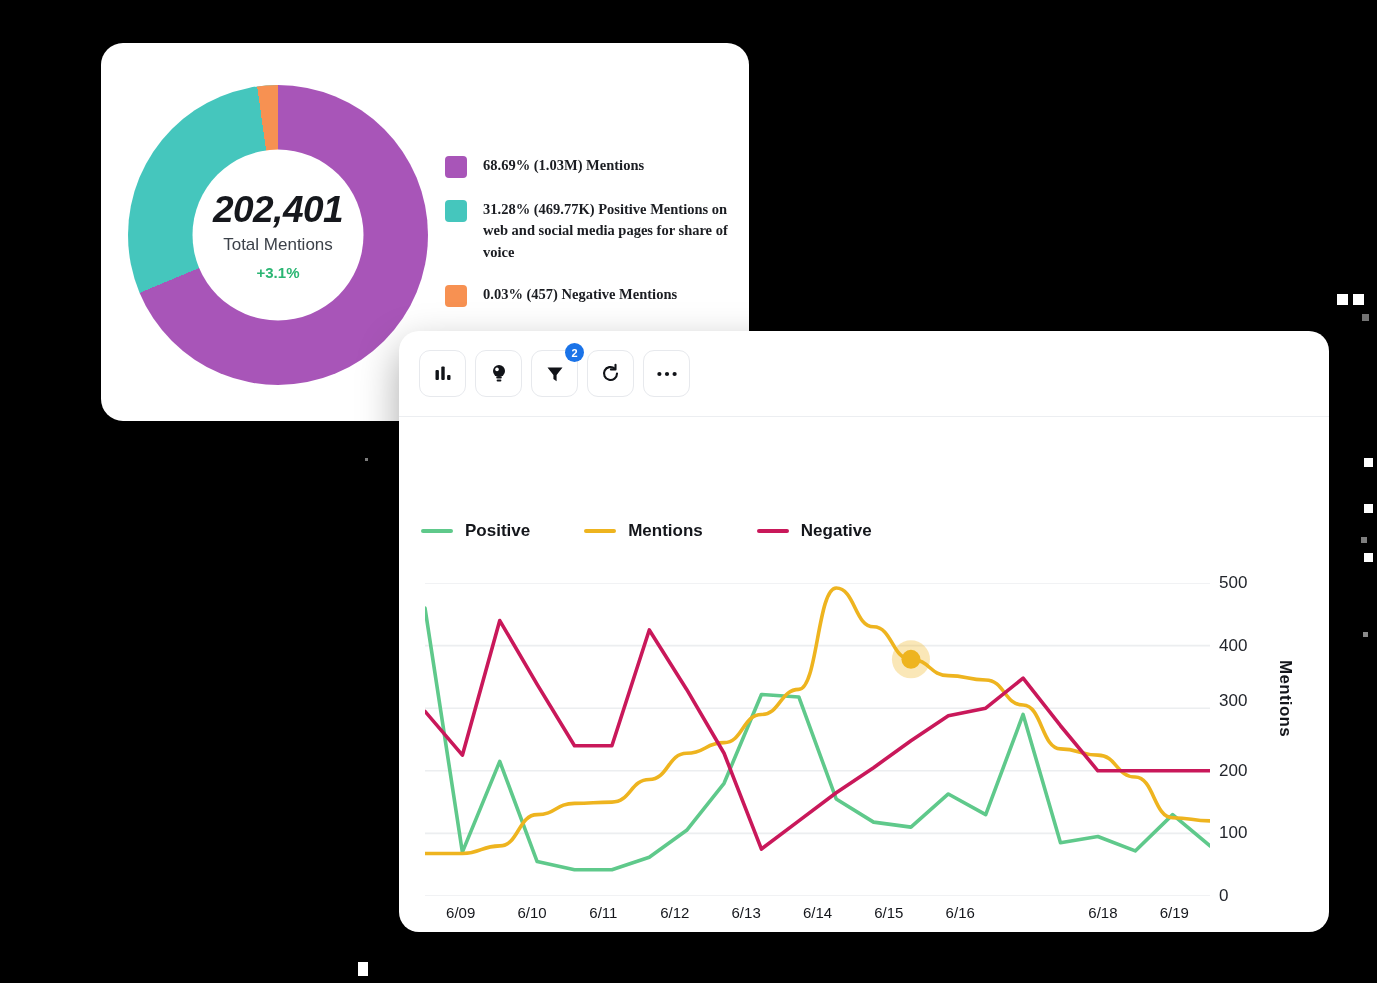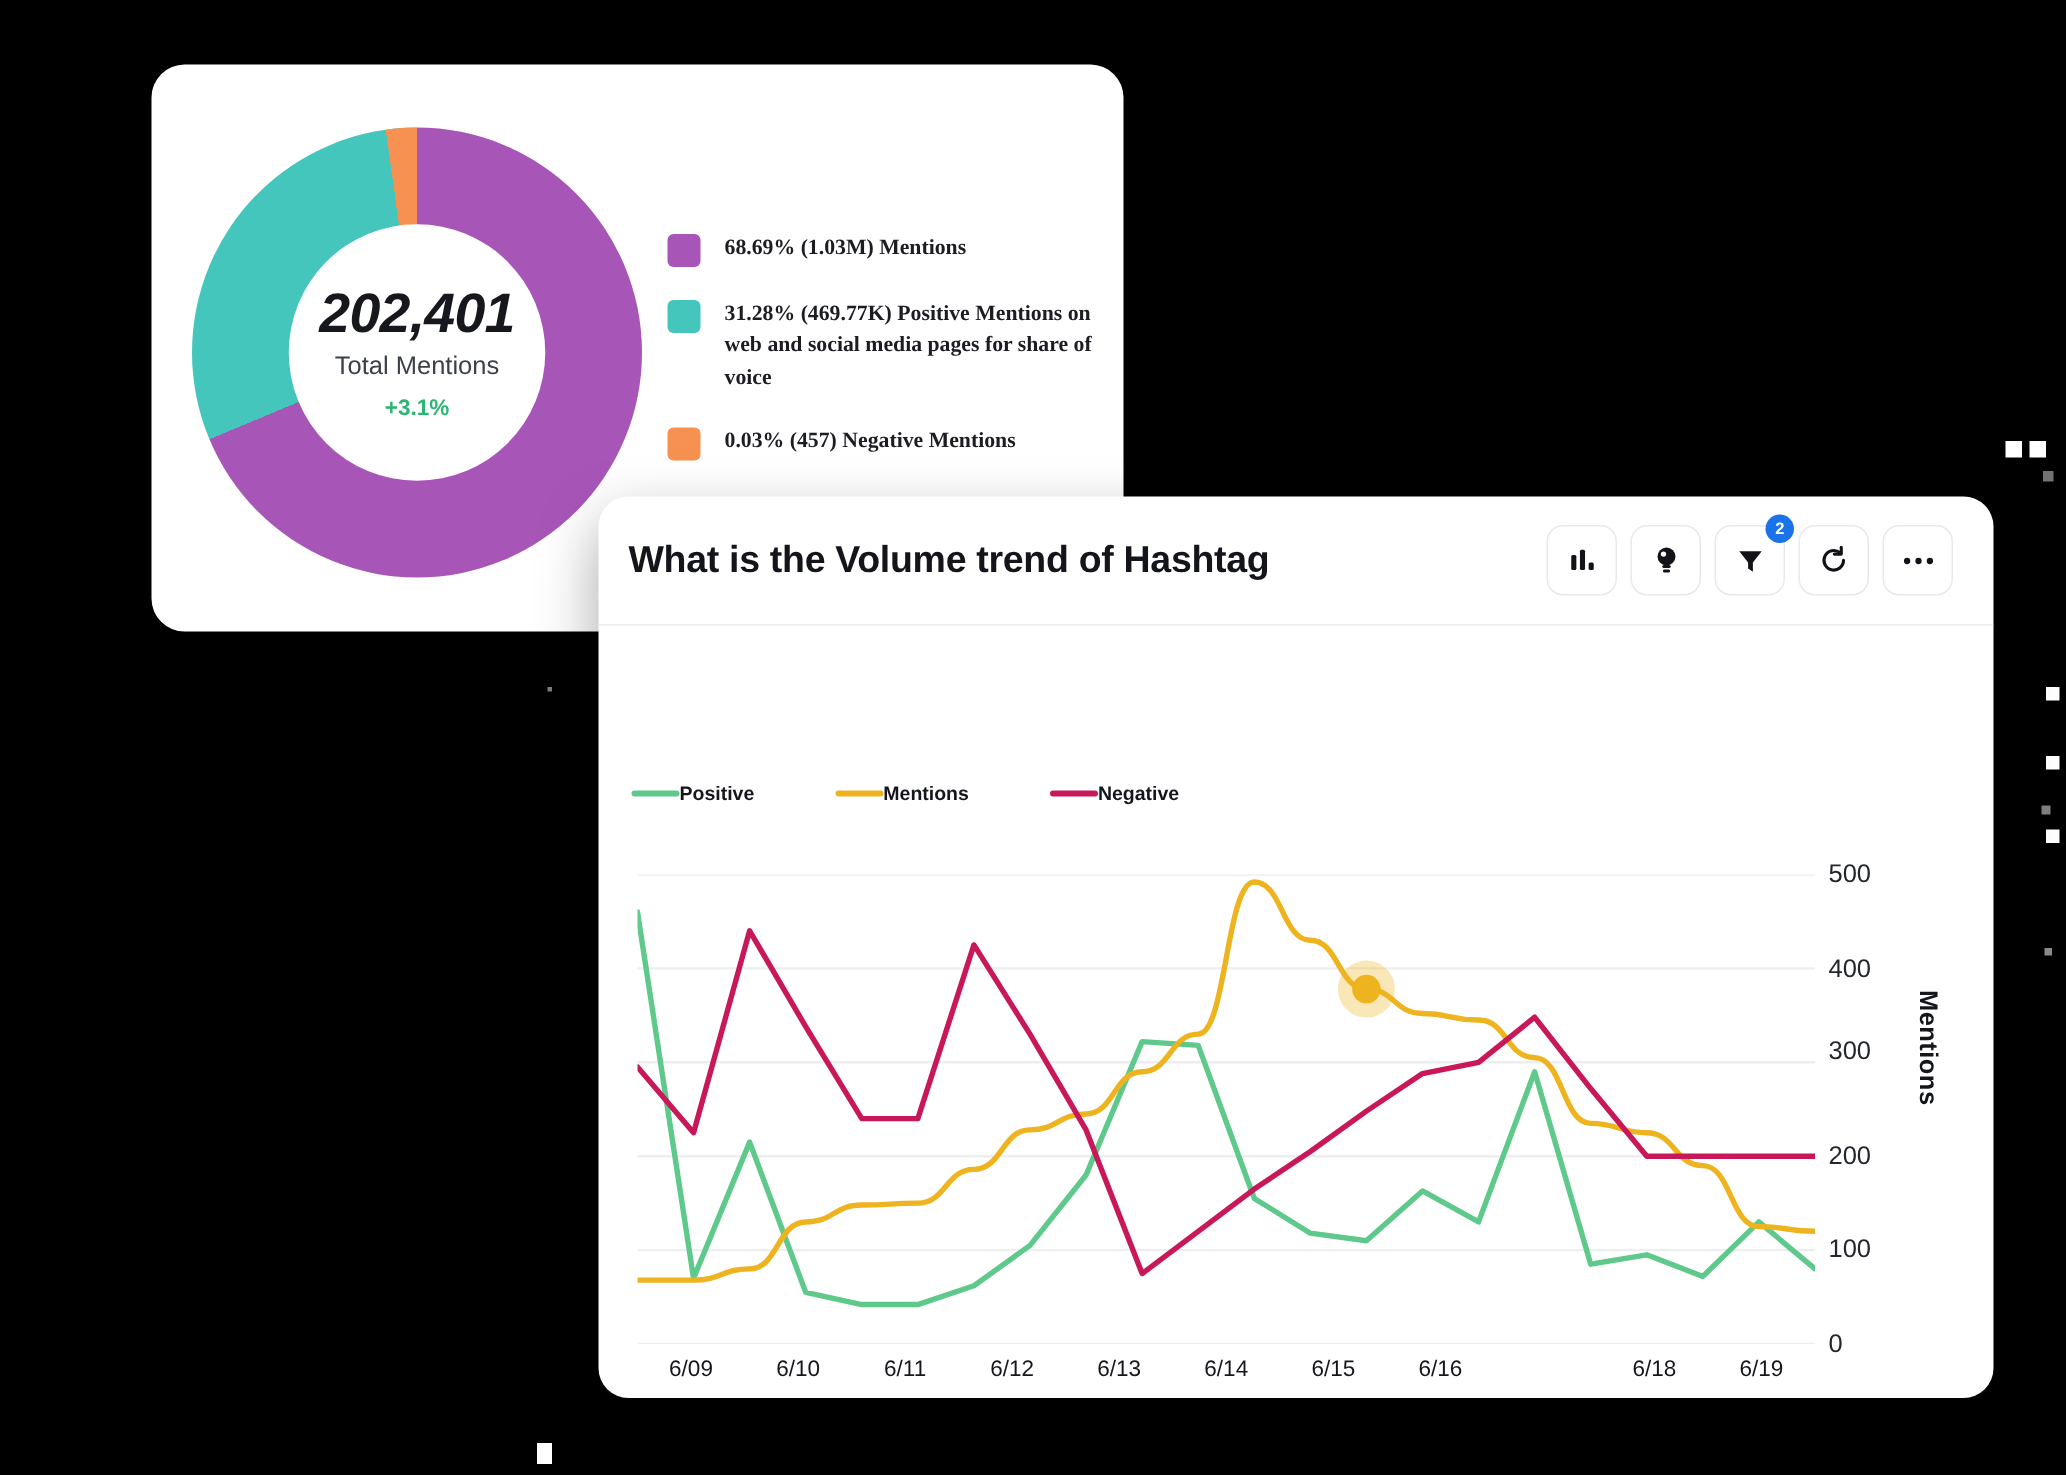--- a/index.html
+++ b/index.html
@@ -190,22 +190,22 @@
     gap: 54px;
     align-items: center;
   }
   .cl-item { display: flex; align-items: center; }
   .cl-line {
     width: 32px;
     height: 4px;
     border-radius: 2px;
   }
   .cl-label {
-    margin-left: 0;
-    font-size: 13px;
+    margin-left: 12px;
+    font-size: 17px;
     font-weight: bold;
     color: #14161b;
   }
 
   .plot {
     position: absolute;
     left: 26px;
     top: 166px;
     width: 785px;
     height: 313px;
@@ -293,21 +293,20 @@
       <div class="legend-row">
         <div class="legend-swatch" style="background:#f79152;"></div>
         <div class="legend-text">0.03% (457) Negative Mentions</div>
       </div>
     </div>
   </div>
 
   <div class="card-chart">
 
     <div class="chart-header">
-      <div class="chart-title">What is the Volume trend of Hashtag</div>
 
       <div class="tool-group">
 
         <div class="tool-btn">
           <svg width="20" height="20" viewBox="0 0 20 20">
             <rect x="2.5" y="6" width="3.4" height="10" rx="1" fill="#111318"></rect>
             <rect x="8.3" y="2.5" width="3.4" height="13.5" rx="1" fill="#111318"></rect>
             <rect x="14.1" y="11" width="3.4" height="5" rx="1" fill="#111318"></rect>
           </svg>
         </div>

